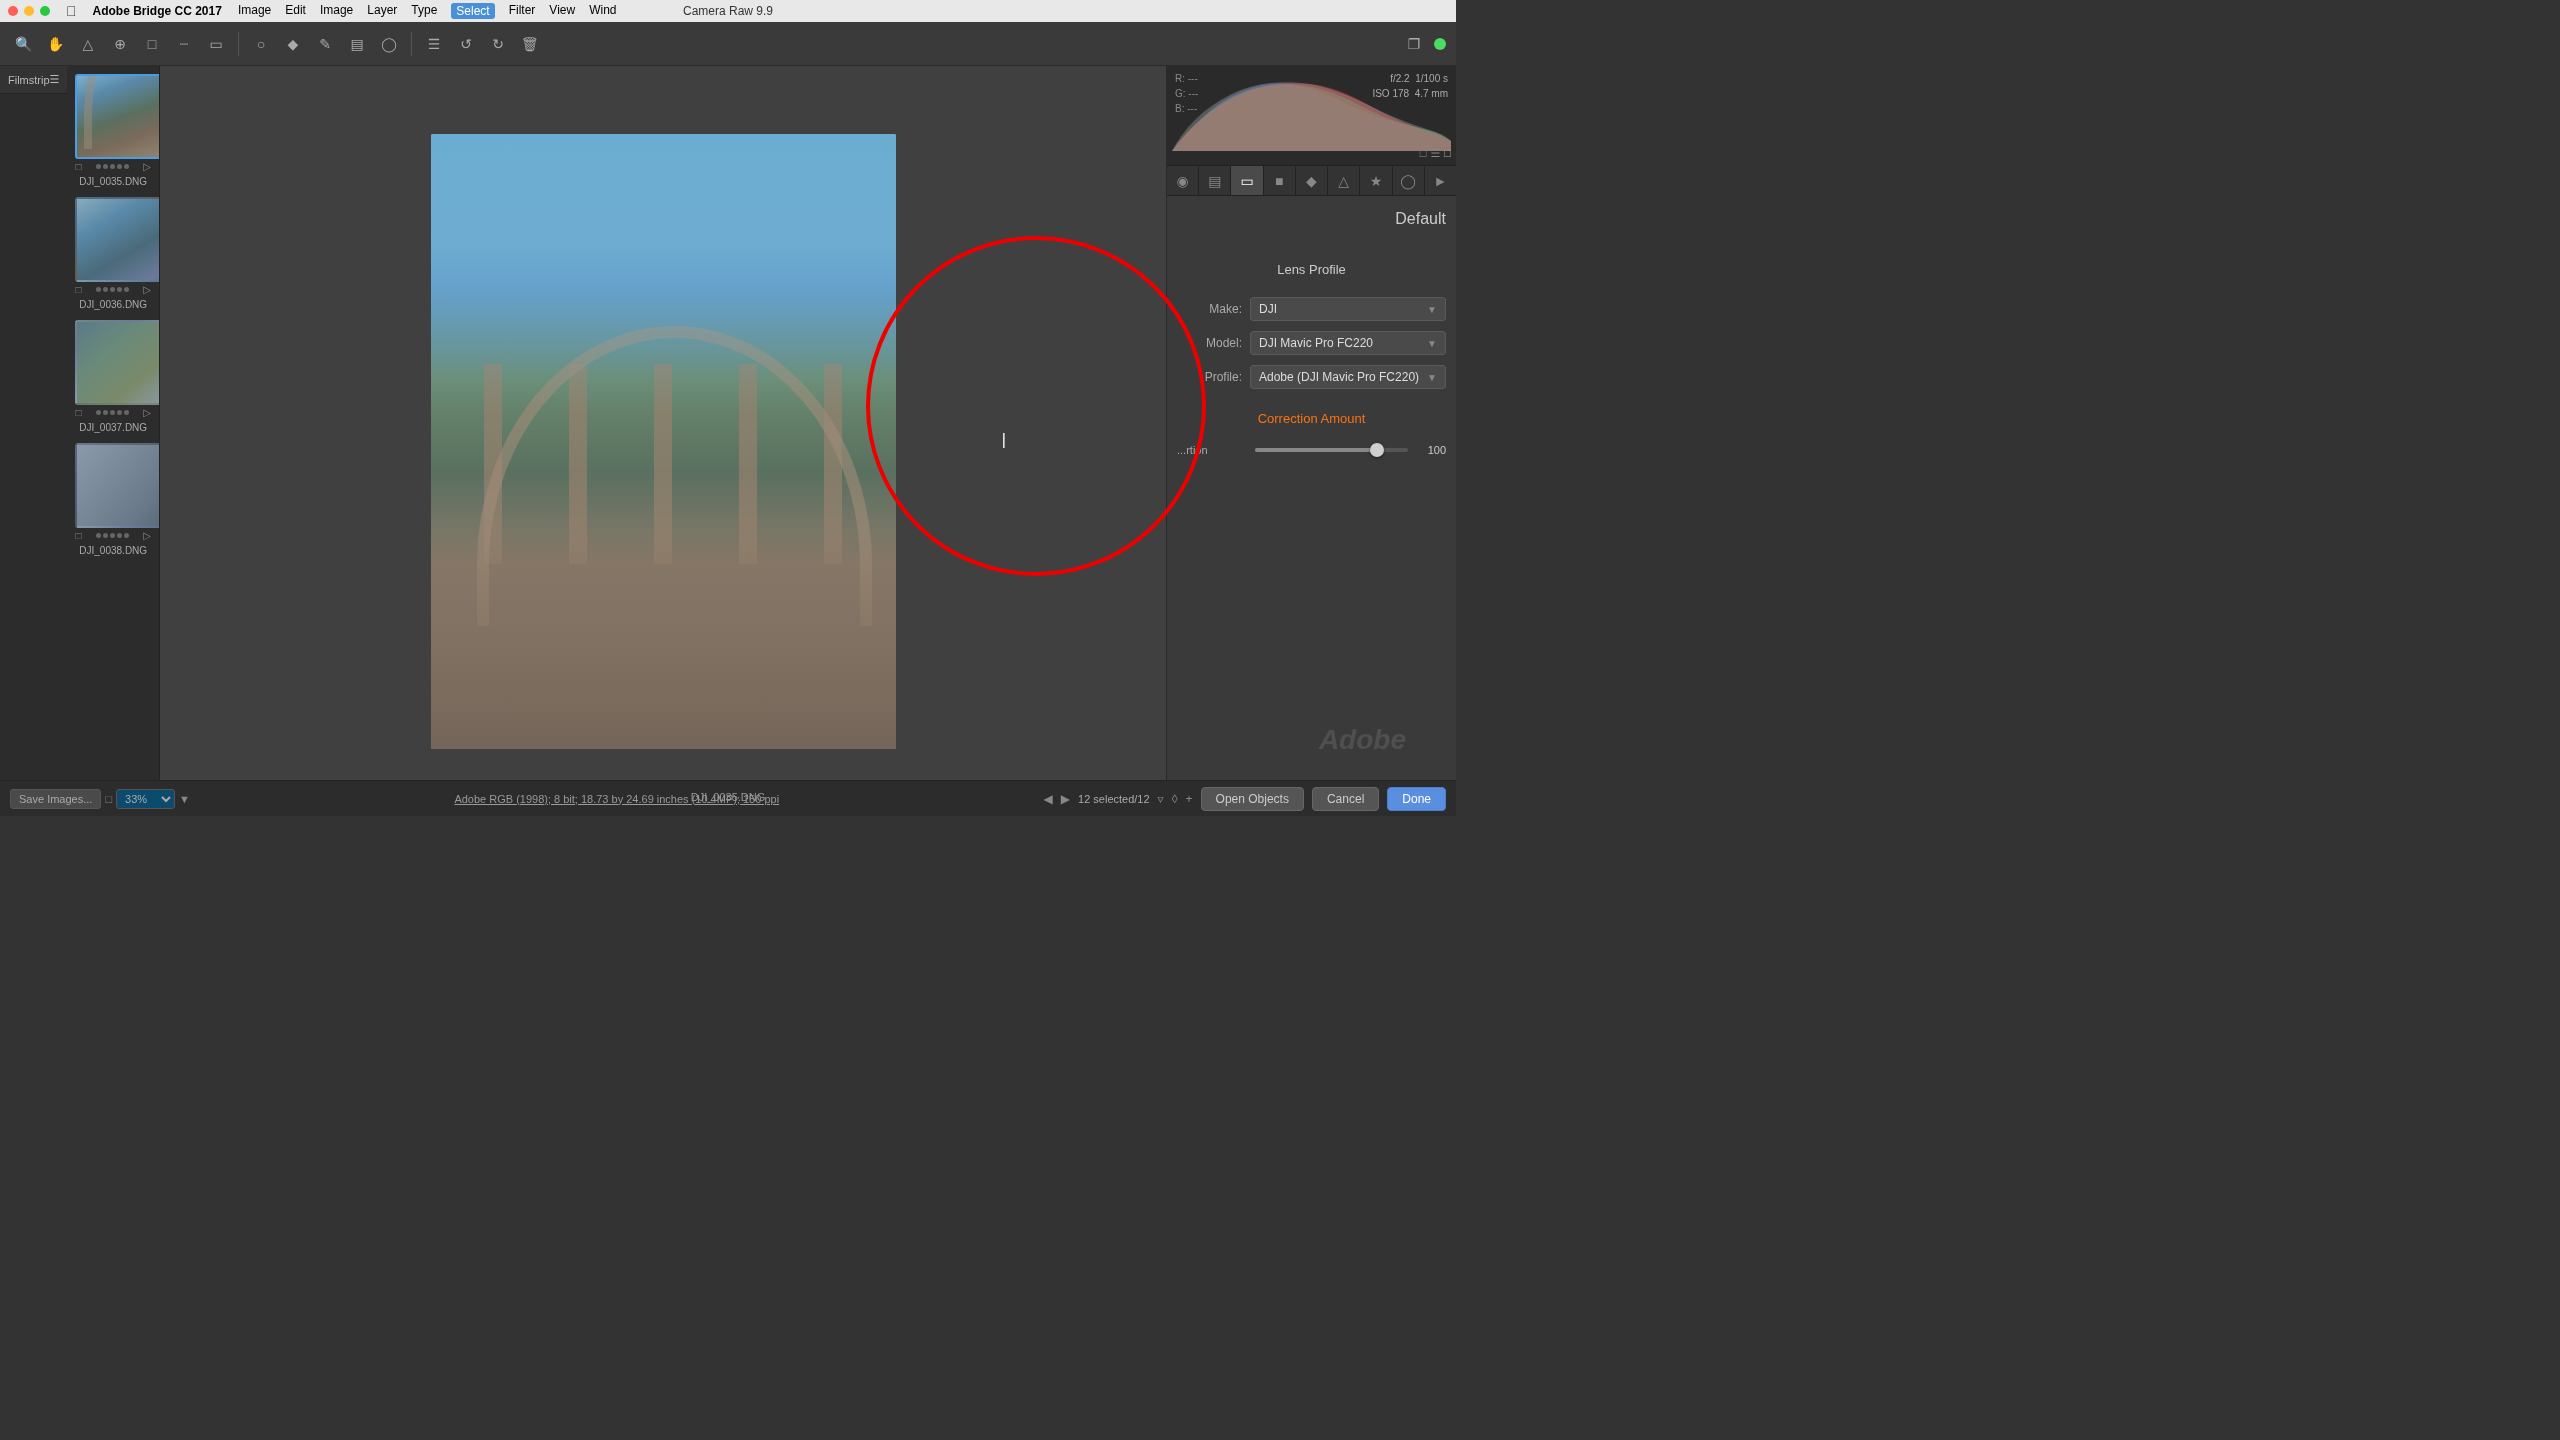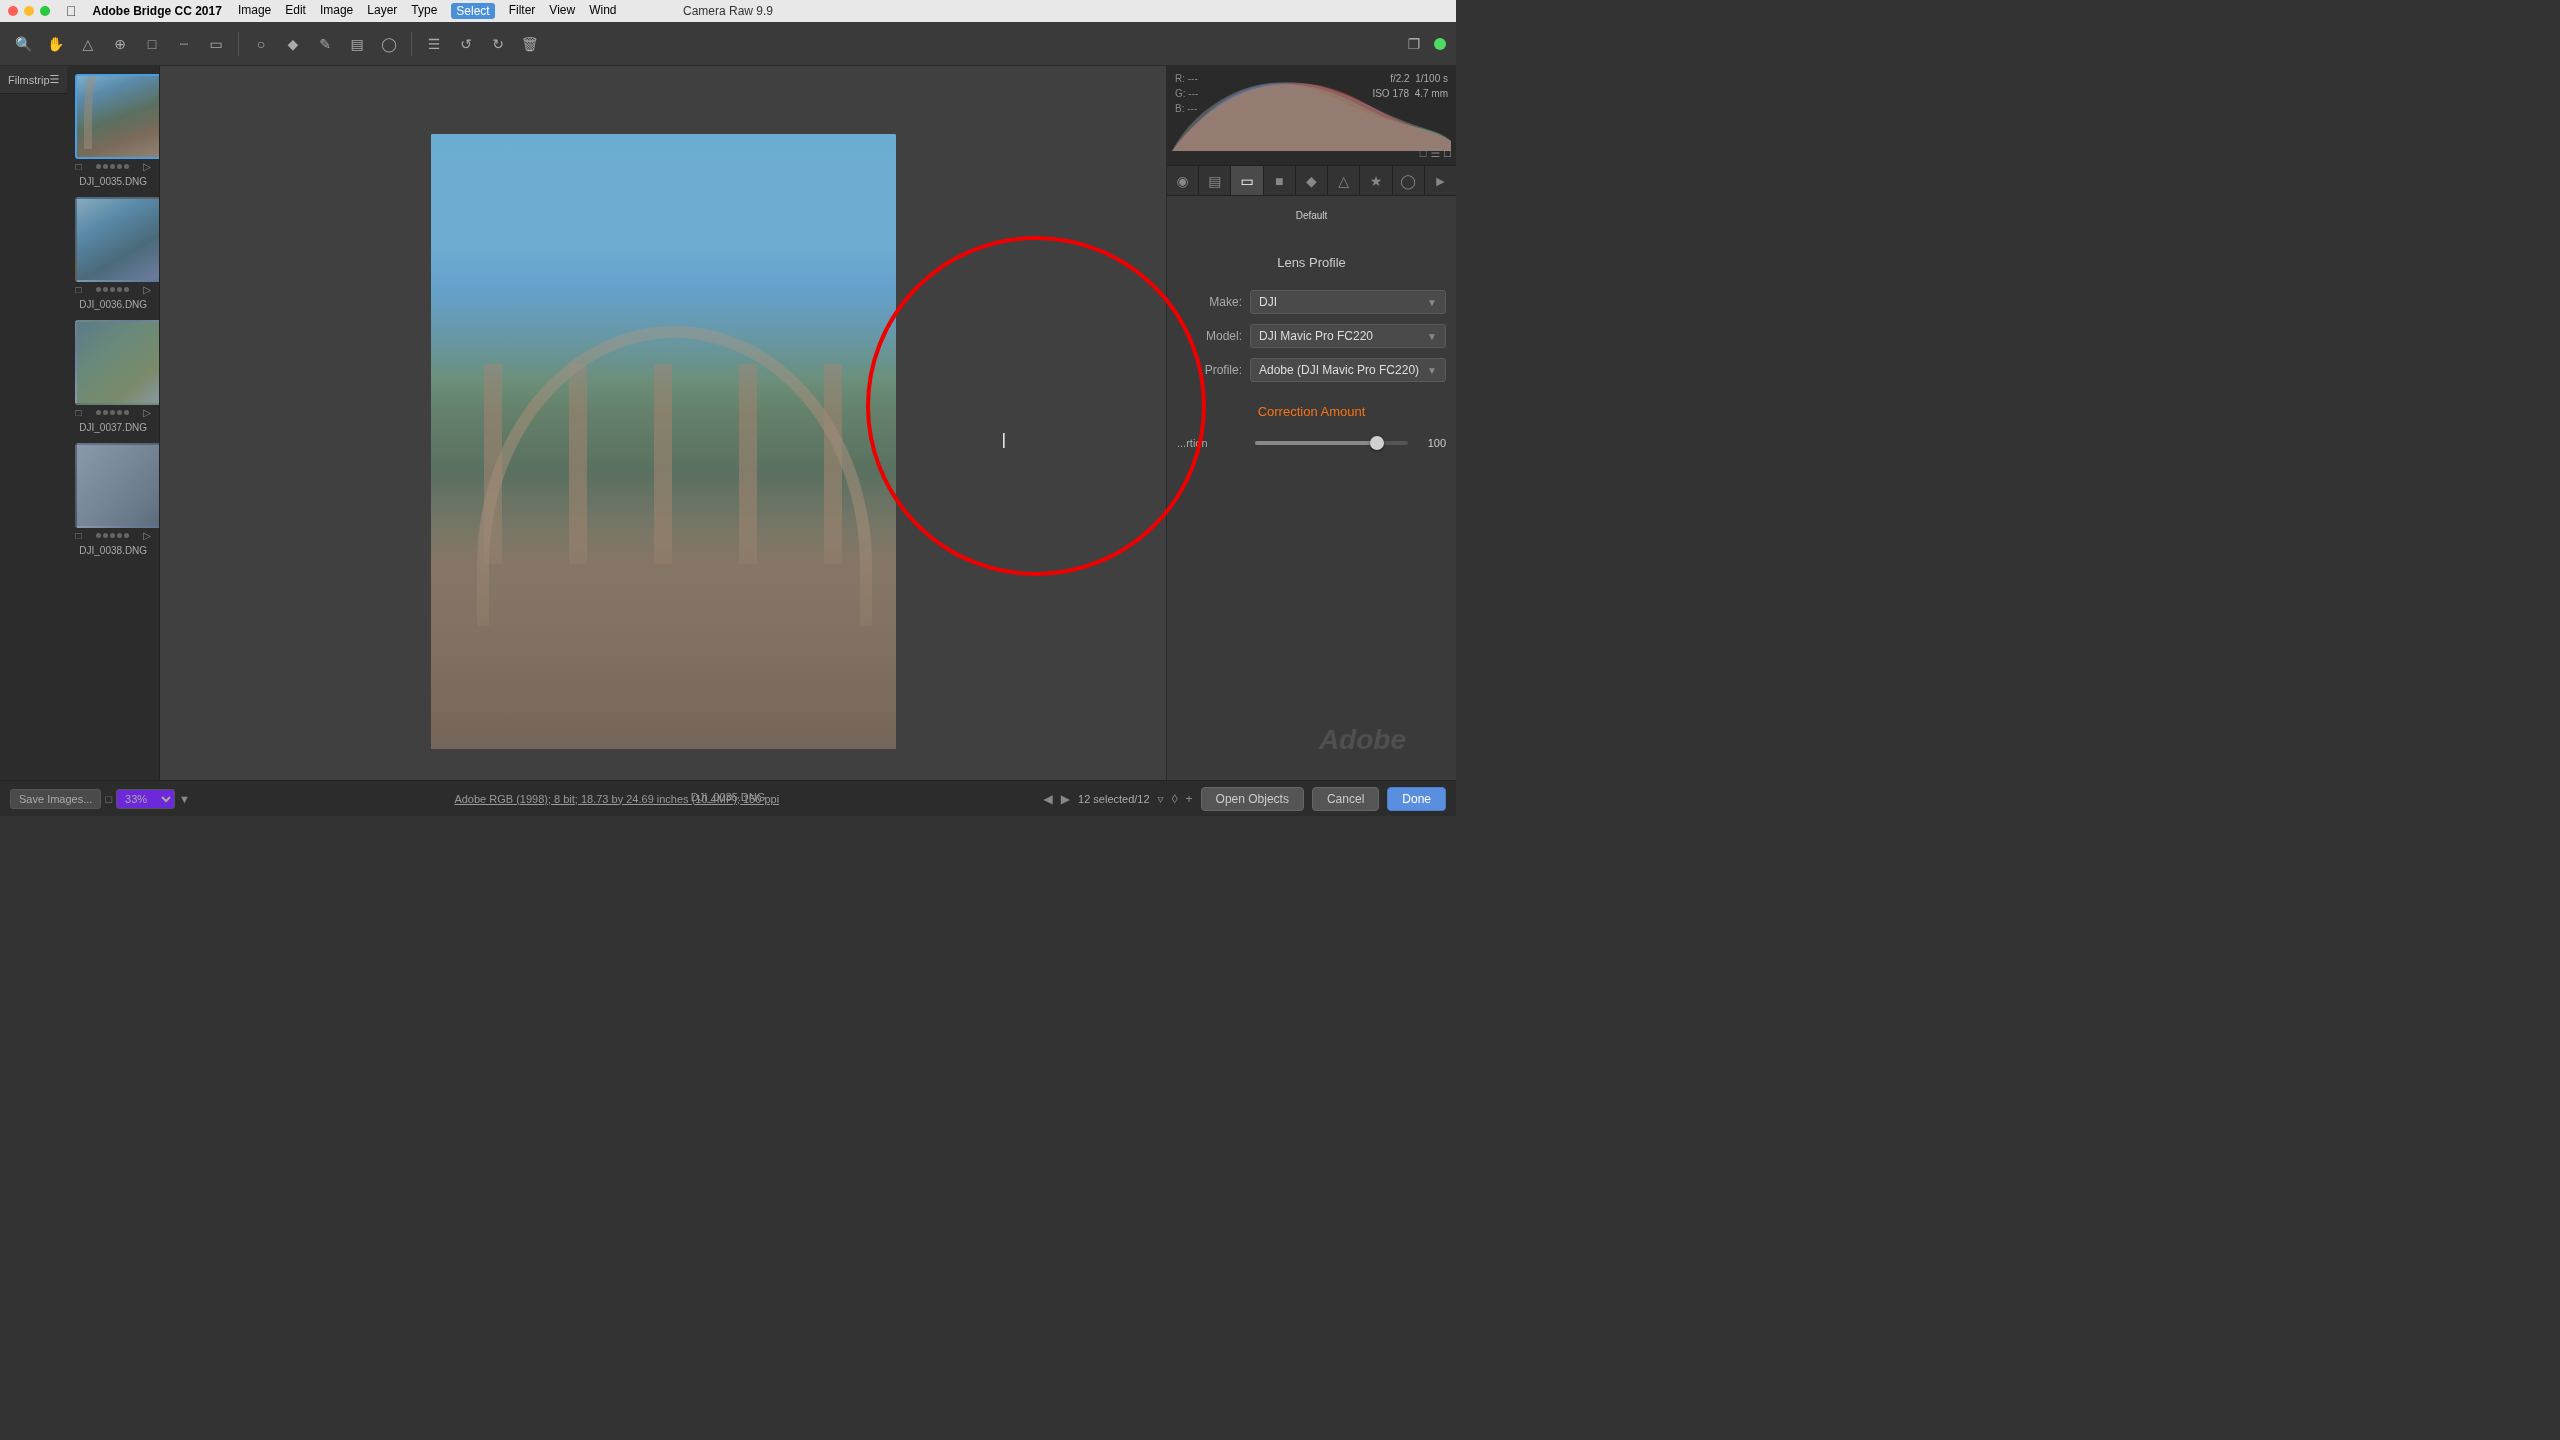--- a/index.html
+++ b/index.html
@@ -268,21 +268,21 @@
     }
     .status-center {
       flex: 1;
       text-align: center;
       font-size: 11px;
       color: #999;
       text-decoration: underline;
       cursor: pointer;
     }
     .zoom-select {
-      background: #6d28d9;
+      background: #0c4a6e;
       border: 1px solid #555;
       color: #aaa;
       padding: 2px 4px;
       border-radius: 3px;
       font-size: 11px;
       cursor: pointer;
     }
     .nav-arrow {
       color: #888;
       font-size: 12px;
@@ -367,23 +367,23 @@
     }
     .panel-tab:last-child { border-right: none; }
     .panel-tab.active { color: #fff; background: #4a4a4a; }
 
     .panel-content {
       flex: 1;
       overflow-y: auto;
       padding: 10px;
     }
     .default-label {
-      font-size: 10px;
+      font-size: 16px;
       color: #ccc;
-      text-align: center;
+      text-align: right;
       padding: 4px 0;
       margin-bottom: 20px;
     }
     .lens-profile-section {
       margin-top: 24px;
     }
     .lens-profile-title {
       font-size: 13px;
       color: #ccc;
       text-align: center;

